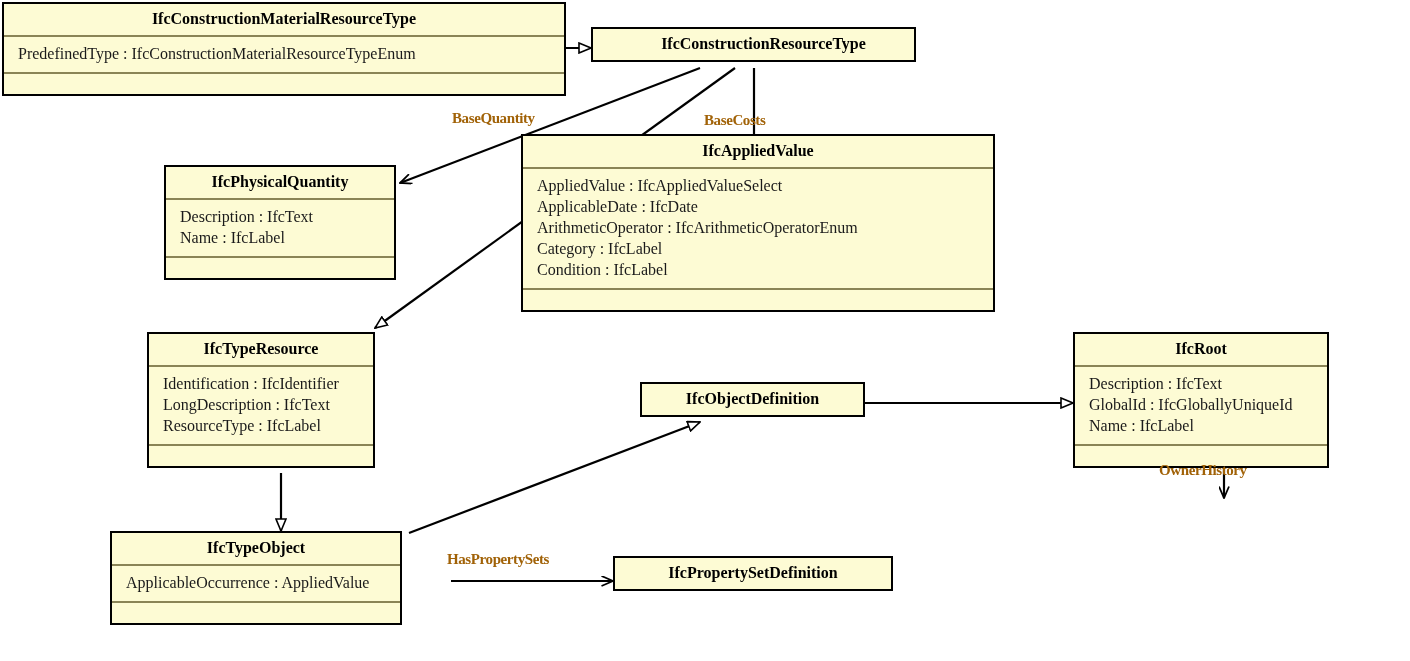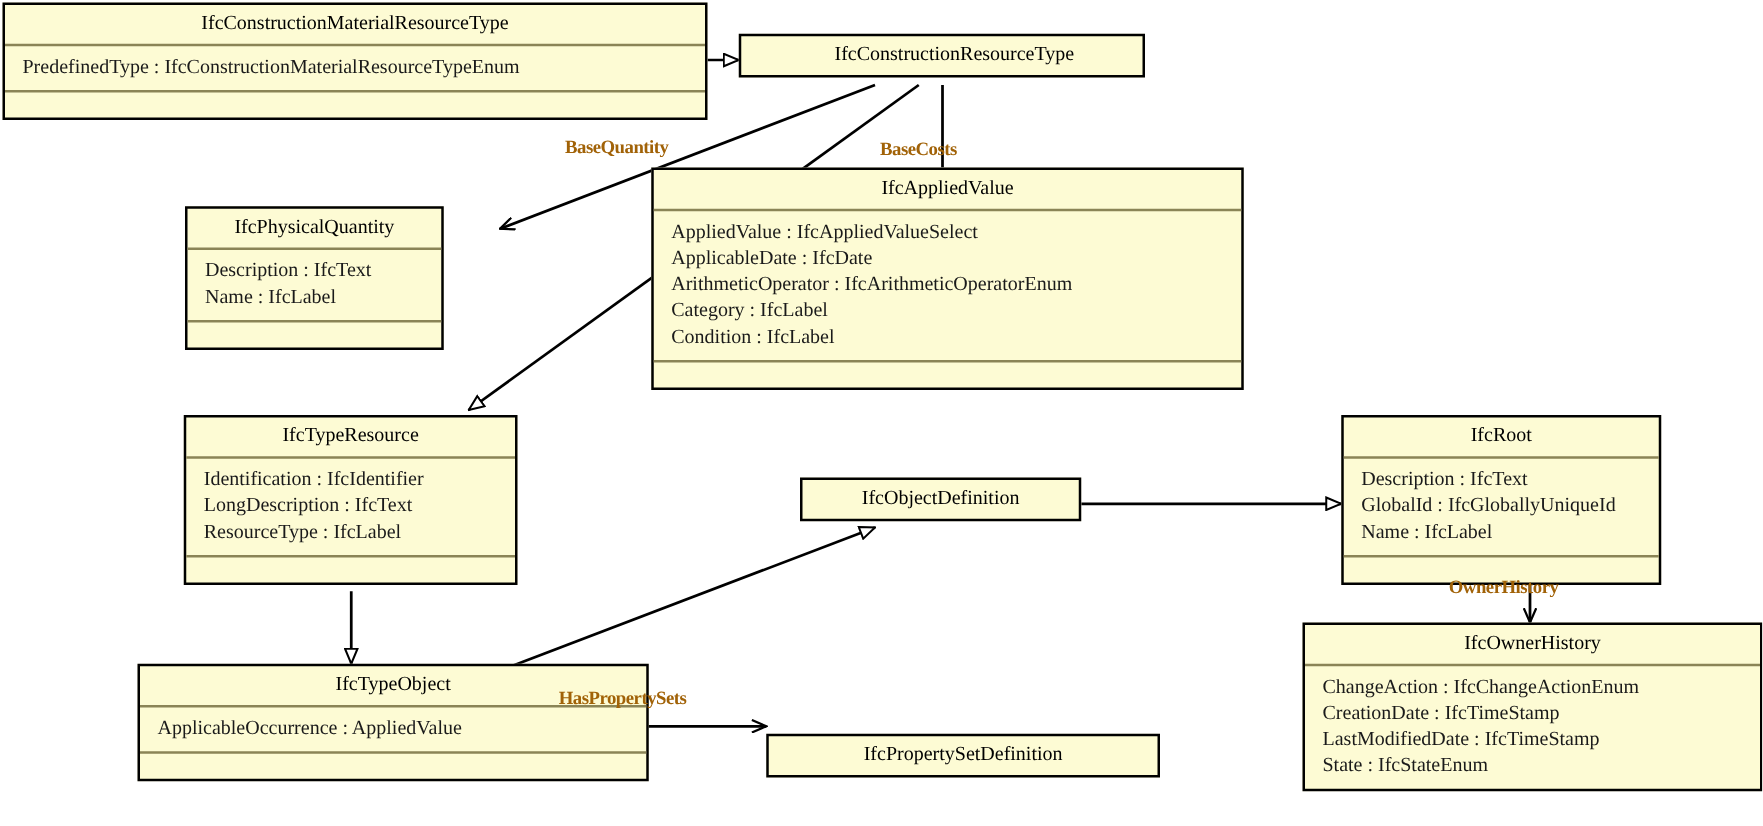--- a/index.html
+++ b/index.html
@@ -27,21 +27,21 @@
   }
   .uml-class {
     position: absolute;
     background: #fdfbd4;
     border: 2px solid #000000;
     box-sizing: border-box;
     z-index: 2;
   }
   .uml-name {
     text-align: center;
-    font-weight: normal;
+    font-weight: bold;
     font-size: 16px;
     color: #000000;
     padding: 6px 8px 7px 8px;
     line-height: 1.1;
     white-space: nowrap;
   }
   .uml-sep {
     height: 2px;
     background: #8a8456;
     width: 100%;
@@ -65,28 +65,28 @@
     font-size: 15px;
     color: #a16207;
     white-space: nowrap;
     z-index: 3;
     letter-spacing: -0.4px;
   }
 
   
   #box-ifcconstructionmaterialresourcetype { left: 2px;    top: 2px;   width: 564px; }
   #box-ifcconstructionresourcetype         { left: 591px;  top: 27px;  width: 325px; padding-left: 20px; }
-  #box-ifcphysicalquantity                 { left: 148px;  top: 165px; width: 207px; }
+  #box-ifcphysicalquantity                 { left: 164px;  top: 165px; width: 232px; }
   #box-ifcappliedvalue                     { left: 521px;  top: 134px; width: 474px; }
-  #box-ifctyperesource                     { left: 147px;  top: 332px; width: 267px; }
+  #box-ifctyperesource                     { left: 147px;  top: 332px; width: 228px; }
   #box-ifcobjectdefinition                 { left: 640px;  top: 382px; width: 225px; }
   #box-ifcroot                             { left: 1073px; top: 332px; width: 256px; }
   #box-ifcownerhistory                     { left: 1042px; top: 498px; width: 368px; }
-  #box-ifctypeobject                       { left: 110px;  top: 531px; width: 409px; }
-  #box-ifcpropertysetdefinition            { left: 613px;  top: 587px; width: 315px; }
+  #box-ifctypeobject                       { left: 110px;  top: 531px; width: 292px; }
+  #box-ifcpropertysetdefinition            { left: 613px;  top: 556px; width: 280px; }
 
   
   #label-basequantity  { left: 452px;  top: 110px; }
   #label-basecosts     { left: 704px;  top: 112px; }
   #label-ownerhistory  { left: 1159px; top: 462px; }
   #label-haspropertysets { left: 447px; top: 551px; }
 </style>
 </head>
 <body>
 
@@ -199,30 +199,20 @@
     <div class="uml-sep"></div>
     <div class="uml-attrs">
       <div class="uml-attr">Description : IfcText</div>
       <div class="uml-attr">GlobalId : IfcGloballyUniqueId</div>
       <div class="uml-attr">Name : IfcLabel</div>
     </div>
     <div class="uml-sep"></div>
     <div class="uml-ops"></div>
   </div>
 
-  <div class="uml-class" id="box-ifcownerhistory">
-    <div class="uml-name">IfcOwnerHistory</div>
-    <div class="uml-sep"></div>
-    <div class="uml-attrs">
-      <div class="uml-attr">ChangeAction : IfcChangeActionEnum</div>
-      <div class="uml-attr">CreationDate : IfcTimeStamp</div>
-      <div class="uml-attr">LastModifiedDate : IfcTimeStamp</div>
-      <div class="uml-attr">State : IfcStateEnum</div>
-    </div>
-  </div>
 
   <div class="uml-class" id="box-ifctypeobject">
     <div class="uml-name">IfcTypeObject</div>
     <div class="uml-sep"></div>
     <div class="uml-attrs">
       <div class="uml-attr">ApplicableOccurrence : AppliedValue</div>
     </div>
     <div class="uml-sep"></div>
     <div class="uml-ops"></div>
   </div>

